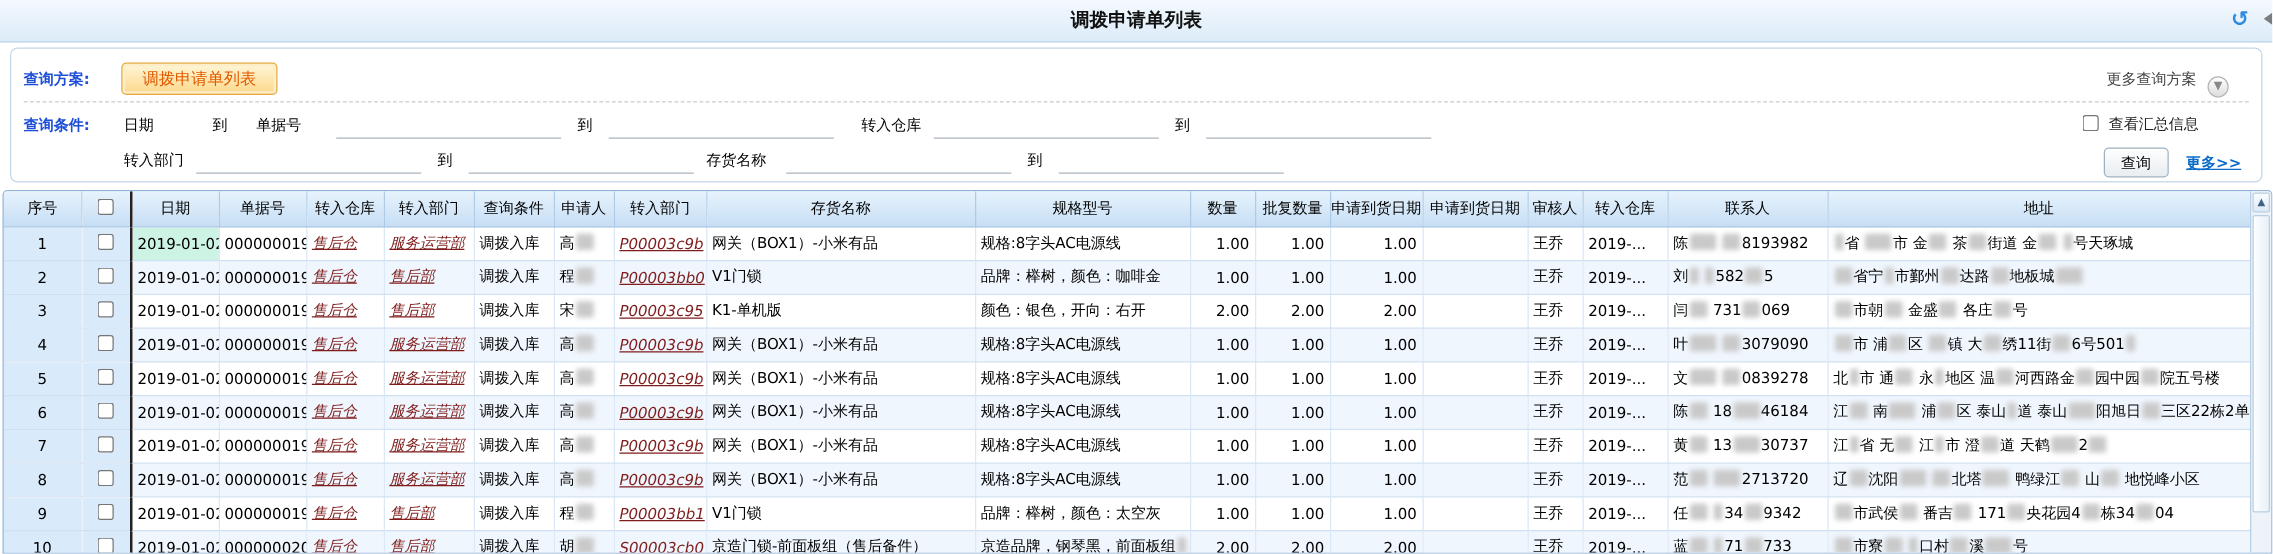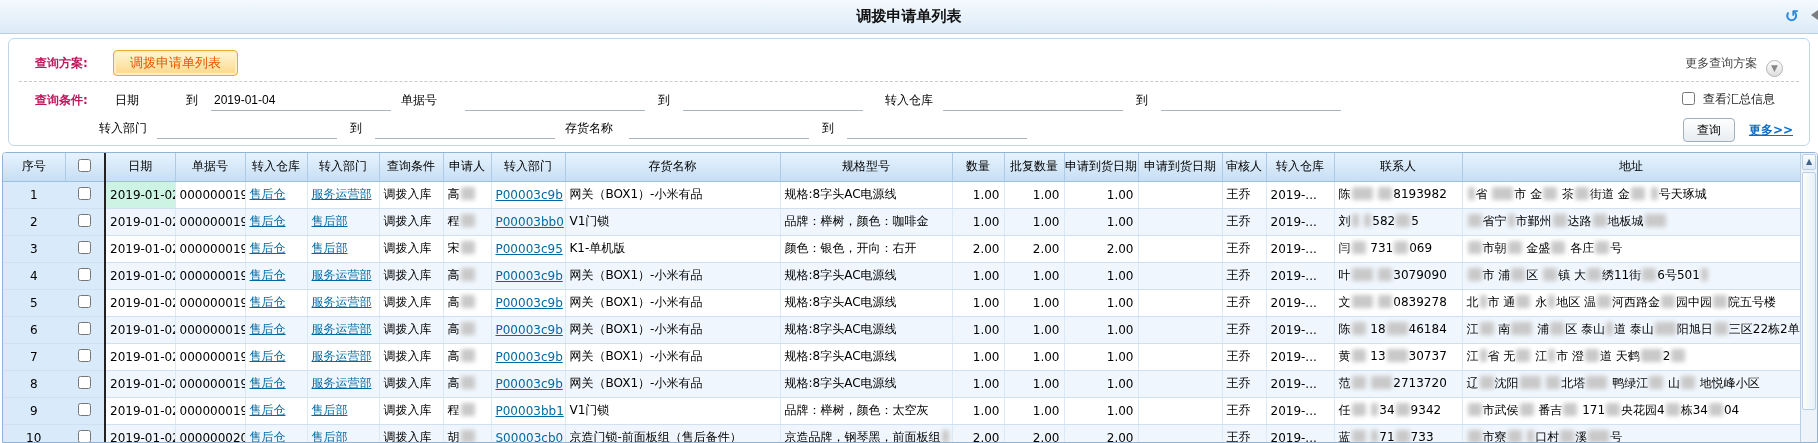--- a/index.html
+++ b/index.html
@@ -12,60 +12,60 @@
   .titlebar .page-title { position:absolute; left:0; right:0; top:7px; text-align:center;
     font-size:15px; font-weight:bold; color:#111; }
   .refresh-ico { position:absolute; right:16px; top:6px; width:20px; height:20px; cursor:pointer;
     color:#2e8be0; font-size:17px; font-weight:bold; line-height:20px; text-align:center; }
   .corner-ico { position:absolute; right:0; top:10px; width:7px; height:10px; background:#555;
     clip-path:polygon(100% 0,100% 100%,0 50%); opacity:.75; }
 
   
   .panel { position:relative; margin:4px 8px 0 8px; height:108px; background:#fff;
     border:1px solid #c3d6e8; border-radius:6px; padding:8px 10px 0 10px; }
-  .blue-label { color:#be185d; font-weight:bold;margin-left:16px; }
+  .blue-label { color:#1d4ed8; font-weight:bold; }
   .scheme-row { display:flex; align-items:center; height:32px; }
   .scheme-row .blue-label { width:78px; }
   .scheme-btn { height:26px; padding:0 16px; border:1px solid #e7a93c; border-radius:4px;
     background:linear-gradient(#fff6d8,#fcd88a); color:#e25a00; font-size:13px; cursor:pointer;
     box-shadow:0 0 0 2px #fdeec7 inset; }
   .more-schemes { position:absolute; right:26px; top:16px; color:#444; cursor:pointer; }
   .more-schemes .circ { display:inline-block; width:17px; height:17px; border-radius:50%;
     border:1px solid #b5b5b5; background:linear-gradient(#fff,#ddd); vertical-align:-4px;
     margin-left:5px; text-align:center; line-height:15px; font-size:9px; color:#888; }
   .dashed { border:none; border-top:1px dashed #c9c9c9; margin:2px 0 6px 0; }
   .cond-row { display:flex; align-items:center; height:25px; margin-bottom:3px; }
   .cond-caption { width:80px; }
   .fgroup { display:flex; align-items:center; }
   .flabel { display:inline-block; } .flabel.w1{width:58px;} .flabel.w2{width:64px;} .flabel.w3{width:58px;}
   .uinput { width:180px; height:20px; border:none; border-bottom:1px solid #aab4be;
     background:transparent; font-size:12px; padding:0 3px; outline:none; }
   .to-lbl { display:inline-block; width:38px; text-align:center; }
-  .right-checkbox { position:absolute; right:34px; top:52px; color:#222; }
+  .right-checkbox { position:absolute; right:50px; top:52px; color:#222; }
   .right-checkbox input { vertical-align:-2px; margin-right:4px; }
   .right-actions { position:absolute; right:16px; top:79px; display:flex; align-items:center; }
   .query-btn { width:52px; height:24px; border:1px solid #9fb0c0; border-radius:4px;
     background:linear-gradient(#fefefe,#e9edf1); cursor:pointer; font-size:12px; }
   .more-link { margin-left:14px; color:#0a6cc8; font-weight:bold; text-decoration:underline; cursor:pointer; }
 
   
   .table-wrap { position:relative; margin:6px 0 0 2px; height:291px;
     border:1px solid #8fb4d8; border-radius:4px 4px 0 0; overflow:hidden; background:#fff; }
   table.grid { border-collapse:collapse; table-layout:fixed; width:1797px; }
   .grid th { height:28px; background:linear-gradient(#e7f3fd,#c6def4); font-weight:normal;
     border-right:1px solid #aecbe6; border-bottom:1px solid #9cc0e0; white-space:nowrap;
     overflow:hidden; text-align:center; }
   .grid td { height:27px; border-right:1px solid #dbe8f5; border-bottom:1px solid #cfe0f2;
     white-space:nowrap; overflow:hidden; padding:0 4px; background:#fff; }
   .grid tr:nth-child(even) td { background:#f0f6fd; }
   .grid td.frozen { background:#d9eafa !important; text-align:center; }
   .grid th.divider, .grid td.divider { border-right:2px solid #222; }
   .grid td.hl-date { background:#ccf3e3 !important; }
   .grid td.num { text-align:right; }
-  .grid a { color:#0369a1; text-decoration:underline; cursor:pointer; }
+  .grid a { color:#7f1d1d; text-decoration:underline; cursor:pointer;font-style:italic; }
   .redact { display:inline-block; height:13px; background:#c9c9c9; border-radius:2px;
     filter:blur(2px); vertical-align:-2px; margin:0 1px; }
   .vscroll { position:absolute; top:0; right:0; bottom:0; width:17px;
     border-left:1px solid #b9cfe4; background:#edf3f9; }
   .vs-btn { position:absolute; top:1px; left:1px; right:1px; height:16px;
     background:linear-gradient(#fbfdff,#dcE9f5); border:1px solid #b9cfe4; border-radius:2px;
     text-align:center; font-size:8px; line-height:14px; color:#44618a; cursor:pointer; }
   .vs-thumb { position:absolute; top:19px; left:1px; right:1px; height:238px;
     background:linear-gradient(90deg,#fdfeff,#e7f0f8); border:1px solid #b9cfe4;
     border-radius:2px; cursor:grab; }
@@ -88,21 +88,20 @@
     <span>更多查询方案</span>
     <span class="circ">▼</span>
   </div>
   <hr class="dashed">
 
   <div class="cond-row">
     <span class="blue-label cond-caption">查询条件:</span>
     <span class="fgroup">
       <span class="flabel w1">日期</span>
       <span class="to-lbl">到</span>
-      <input class="uinput" value="2019-01-04" style="">
     </span>
     <span class="fgroup" style="margin-left:10px;">
       <span class="flabel w2">单据号</span>
       <input class="uinput" value="" style="">
       <span class="to-lbl">到</span>
       <input class="uinput" value="" style="">
     </span>
     <span class="fgroup" style="margin-left:22px;">
       <span class="flabel w3">转入仓库</span>
       <input class="uinput" value="" style="">

